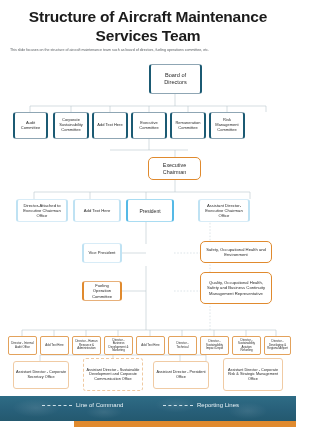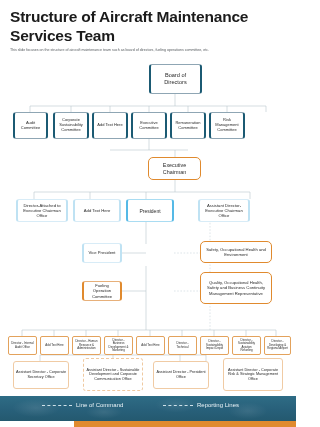--- a/index.html
+++ b/index.html
@@ -17,20 +17,21 @@
 
   
   .title {
     position: absolute;
     left: 10px; top: 8px; width: 276px;
     font-size: 15.5px;
     font-weight: 700;
     line-height: 1.22;
     color: #1b1b1b;
     letter-spacing: -0.2px;
+    text-align: center;
   }
   .subtitle {
     position: absolute;
     left: 10px; top: 48px; width: 278px;
     font-size: 3.6px;
     line-height: 1.55;
     color: #555a5e;
   }
 
   

